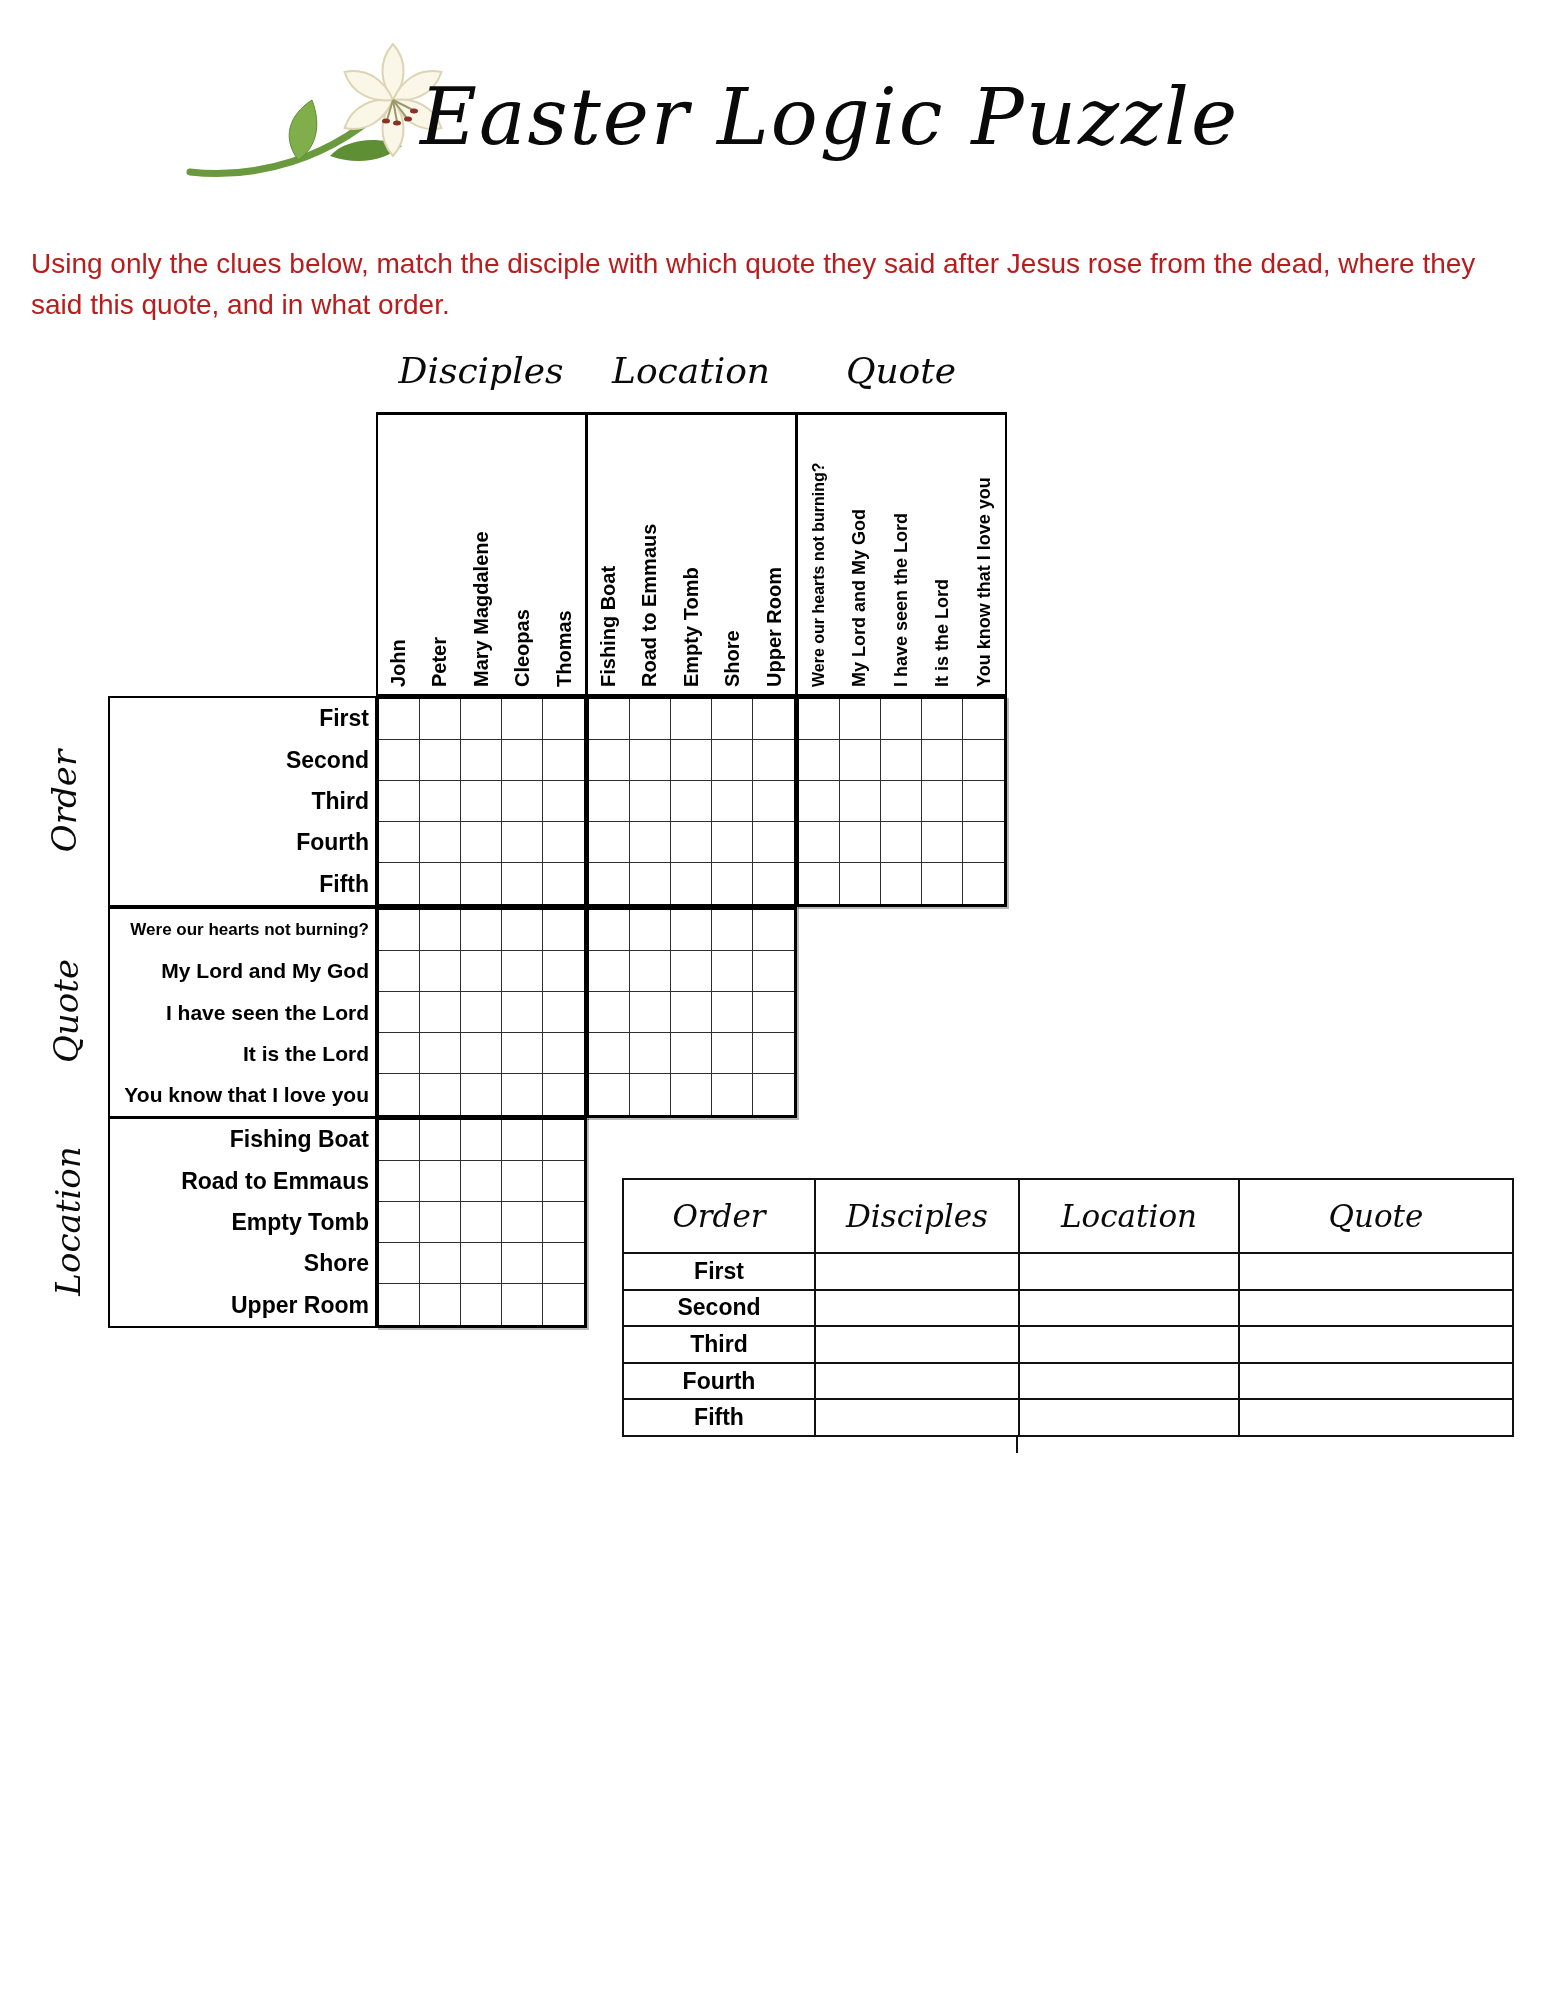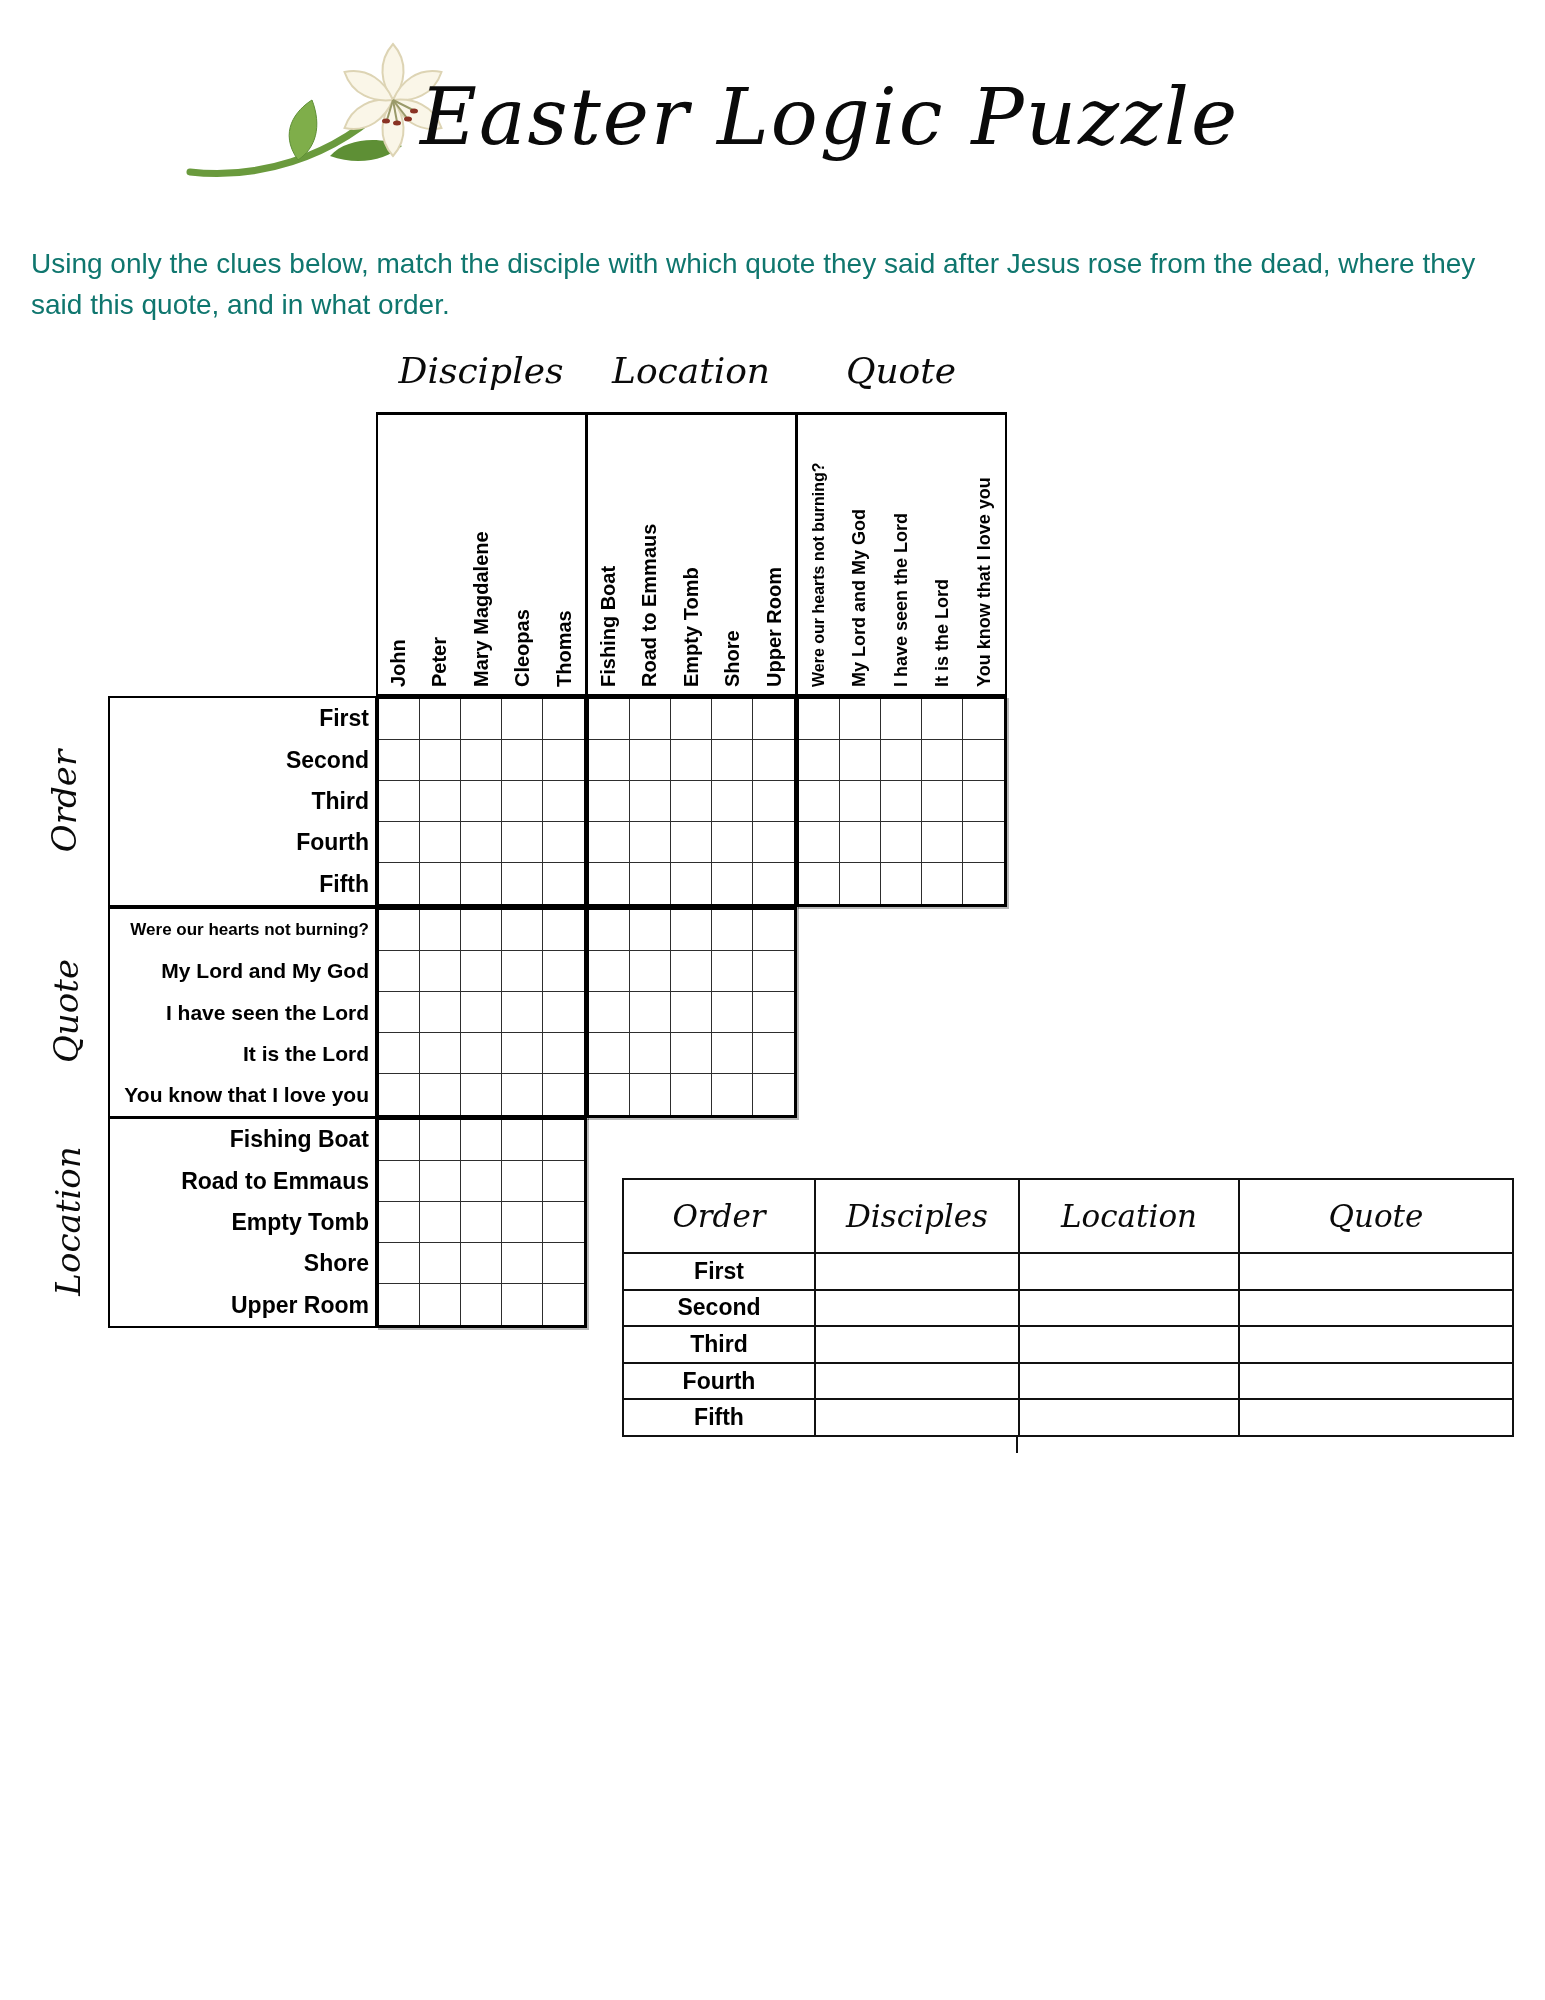--- a/index.html
+++ b/index.html
@@ -29,21 +29,21 @@
   }
   .lily { position: absolute; left: 182px; top: 36px; }
 
   .instructions {
     position: absolute;
     left: 31px;
     top: 243px;
     width: 1470px;
     font-size: 28px;
     line-height: 41px;
-    color: #0f766e;
+    color: #b91c1c;
   }
 
   
   .cg-title {
     position: absolute;
     top: 350px;
     width: 210px;
     text-align: center;
     font-family: "DejaVu Serif", serif;
     font-style: italic;

